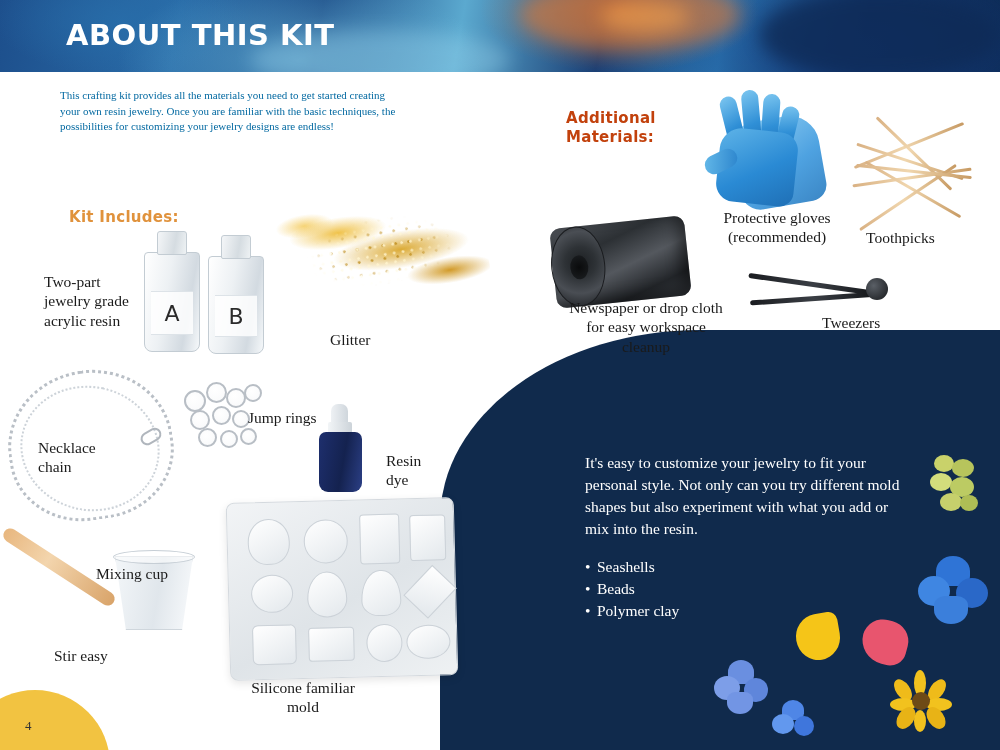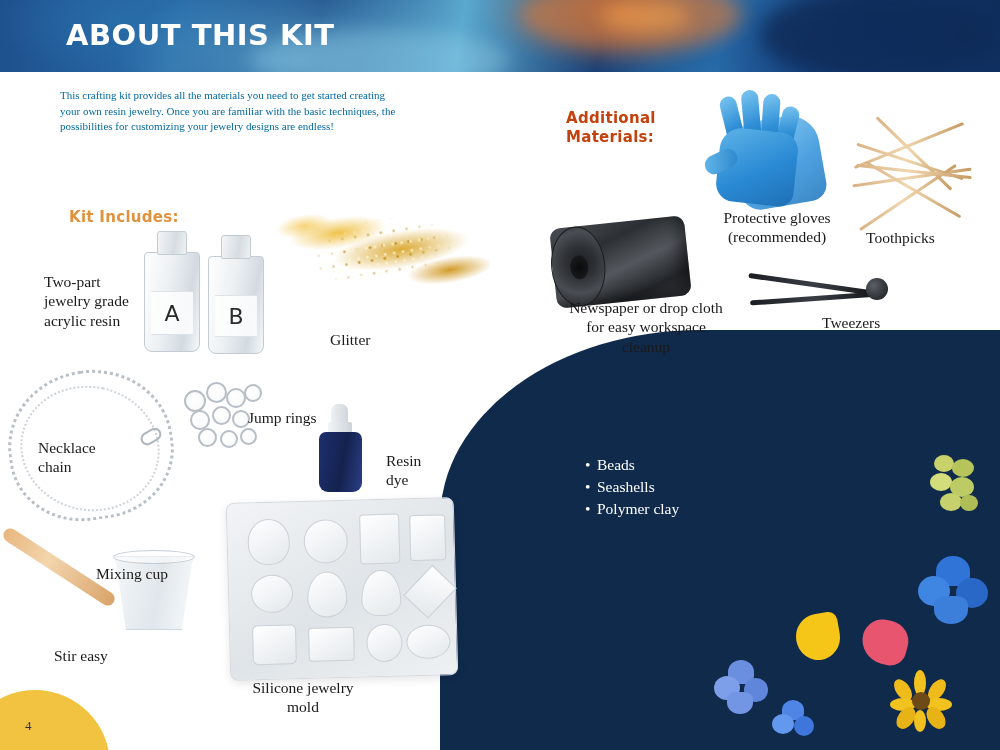--- a/index.html
+++ b/index.html
@@ -289,23 +289,24 @@
   <div class="swirl" style="left:520px;top:-20px;width:220px;height:70px;background:#e07a35;"></div>
   <div class="swirl" style="left:600px;top:2px;width:90px;height:30px;background:#f5a44f;"></div>
   <div class="swirl" style="left:250px;top:30px;width:260px;height:60px;background:#9ed8ef;opacity:.35;"></div>
   <div class="swirl" style="left:760px;top:-10px;width:240px;height:90px;background:#0e2a55;opacity:.8;"></div>
 </div>
 <div class="banner-title">About This Kit</div>
 
 <div class="navy-panel"></div>
 
 <div class="navy-text">
+  <p>It's easy to customize your jewelry to fit your personal style. Not only can you try different mold shapes but also experiment with what you add or mix into the resin.</p>
   <ul class="navy-list">
+    <li>Seashells</li>
     <li>Beads</li>
-    <li>Seashells</li>
     <li>Polymer clay</li>
   </ul>
 </div>
 
 <div class="flower" style="left:928px;top:455px;width:58px;height:62px;">
   <div class="petal" style="left:6px;top:0;width:20px;height:17px;background:#c9d26a;"></div>
   <div class="petal" style="left:24px;top:4px;width:22px;height:18px;background:#b7c45c;"></div>
   <div class="petal" style="left:2px;top:18px;width:22px;height:18px;background:#d3dd7c;"></div>
   <div class="petal" style="left:22px;top:22px;width:24px;height:20px;background:#bccb63;"></div>
   <div class="petal" style="left:12px;top:38px;width:22px;height:18px;background:#c6d06c;"></div>
@@ -451,16 +452,16 @@
   <div class="cav" style="left:22px;top:72px;width:42px;height:38px;border-radius:50%;"></div>
   <div class="cav" style="left:78px;top:70px;width:40px;height:46px;border-radius:50% 50% 50% 50% / 60% 60% 40% 40%;"></div>
   <div class="cav" style="left:132px;top:70px;width:40px;height:46px;border-radius:50% 50% 46% 46% / 70% 70% 35% 35%;"></div>
   <div class="cav" style="left:184px;top:72px;width:34px;height:42px;transform:rotate(45deg);"></div>
 
   <div class="cav" style="left:22px;top:122px;width:44px;height:40px;border-radius:6px;"></div>
   <div class="cav" style="left:78px;top:126px;width:46px;height:34px;border-radius:4px;"></div>
   <div class="cav" style="left:136px;top:124px;width:36px;height:38px;border-radius:50%;"></div>
   <div class="cav" style="left:176px;top:126px;width:44px;height:34px;border-radius:50%;"></div>
 </div>
-<div class="caption" style="left:243px;top:678px;width:120px;text-align:center;">Silicone jewelry mold</div>
+<div class="caption" style="left:243px;top:678px;width:120px;text-align:center;">Silicone familiar mold</div>
 
 <div class="yellow-circle"></div>
 <div class="page-number">4</div>
 
 </body></html>

